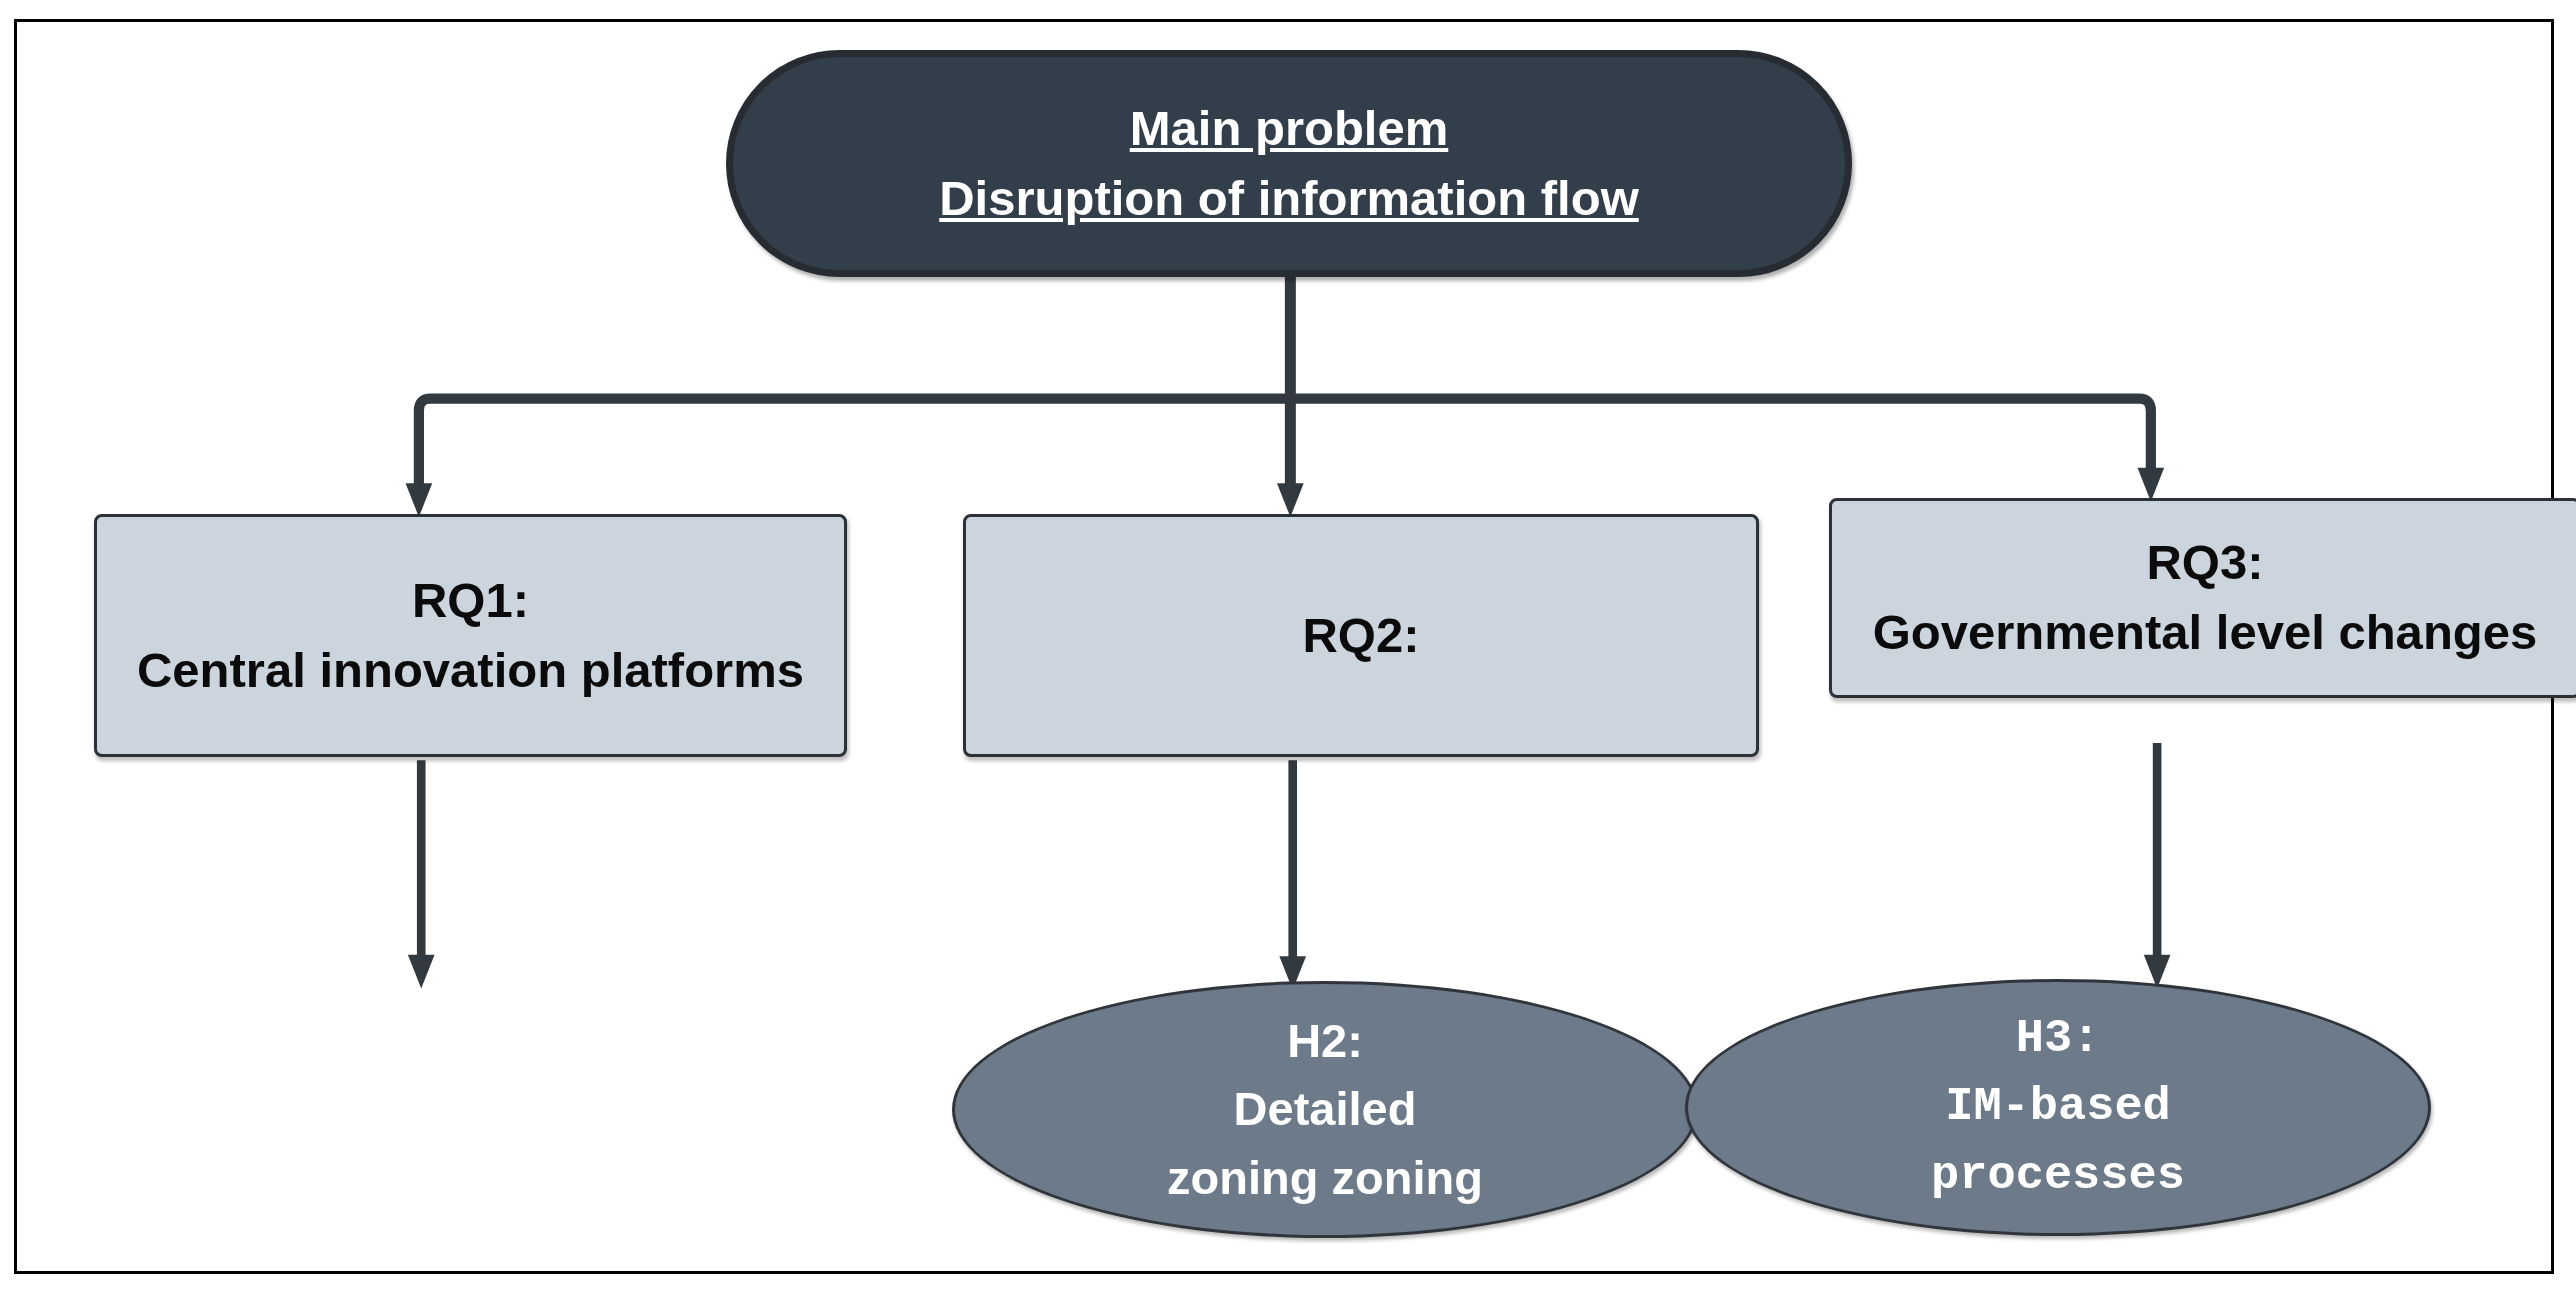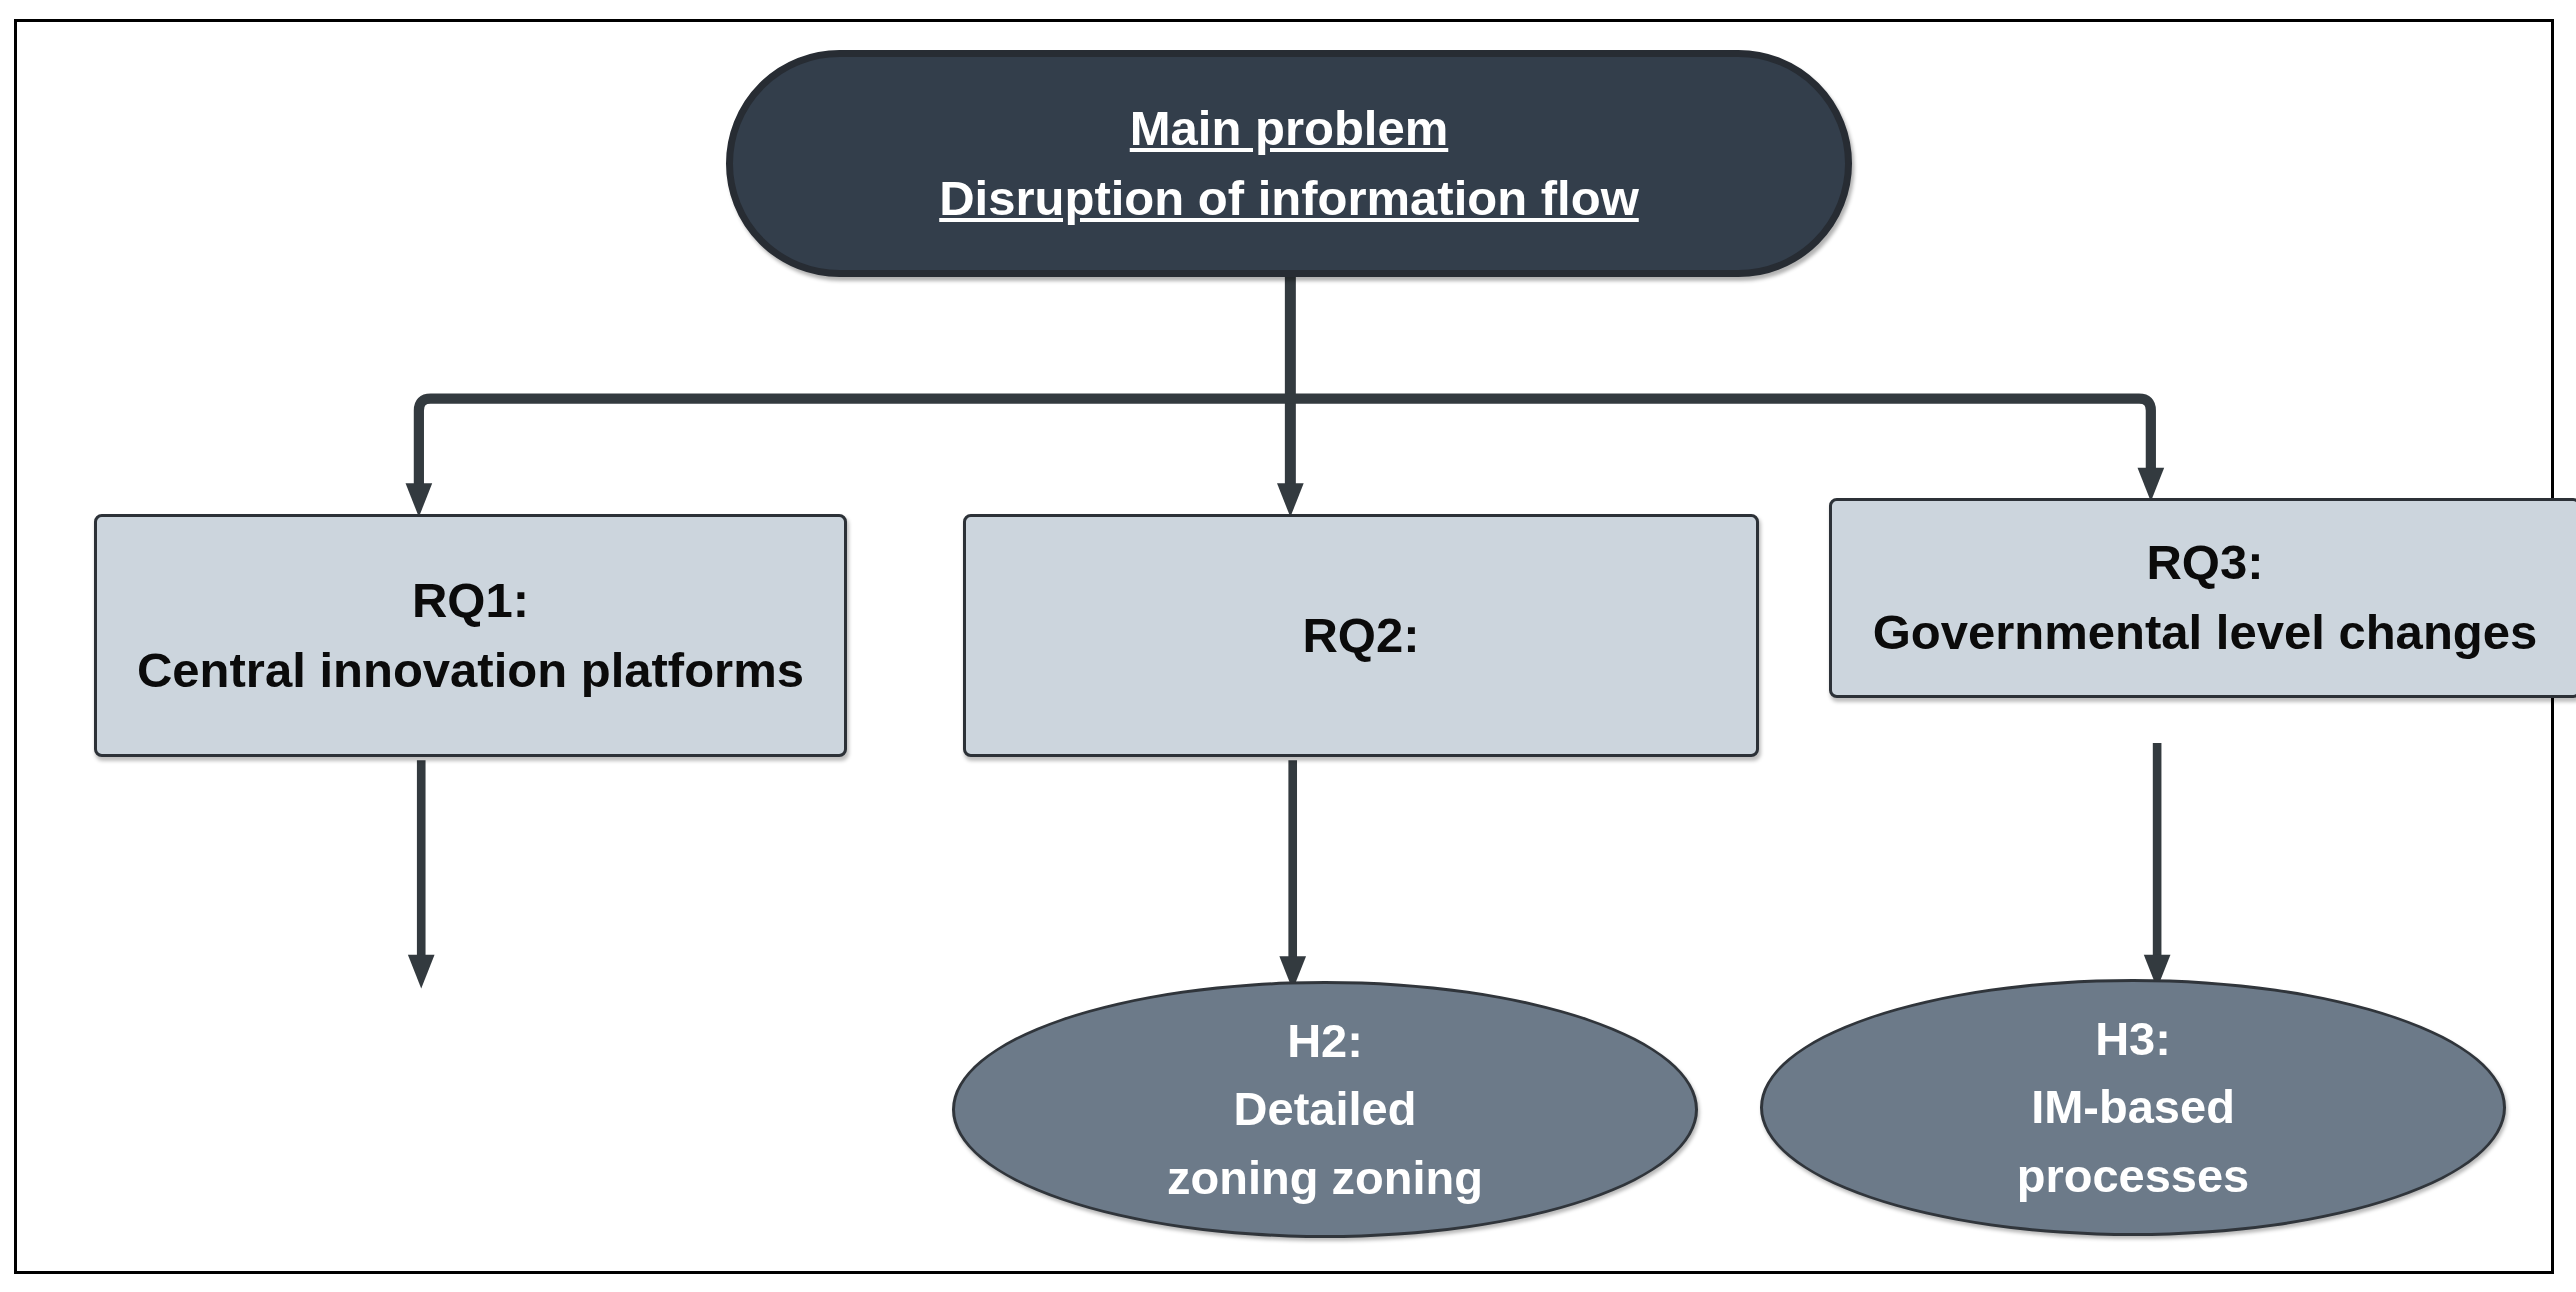--- a/index.html
+++ b/index.html
@@ -71,21 +71,21 @@
     background:var(--hypothesis-fill);
     border:3.1px solid var(--hypothesis-border);
     border-radius:50%;
     color:var(--hypothesis-text);
     font-size:47px;
     line-height:1.45;
     box-shadow:1.6px 3.1px 3.9px rgba(0,0,0,0.28);
   }
   .h1{left:52px;  top:979px; width:748px; height:257px;}
   .h2{left:952px;top:981px; width:746px; height:257px;}
-  .h3{left:1760px;top:979px; width:746px; height:257px;}
+  .h3{left:1685px;top:979px; width:746px; height:257px;font-family:Liberation Mono, monospace;}
   .connector-layer{
     position:absolute;
     left:0; top:0;
     width:2576px; height:1293px;
     pointer-events:none;
   }
   .connector{
     fill:none;
     stroke:var(--connector);
     stroke-linecap:butt;

